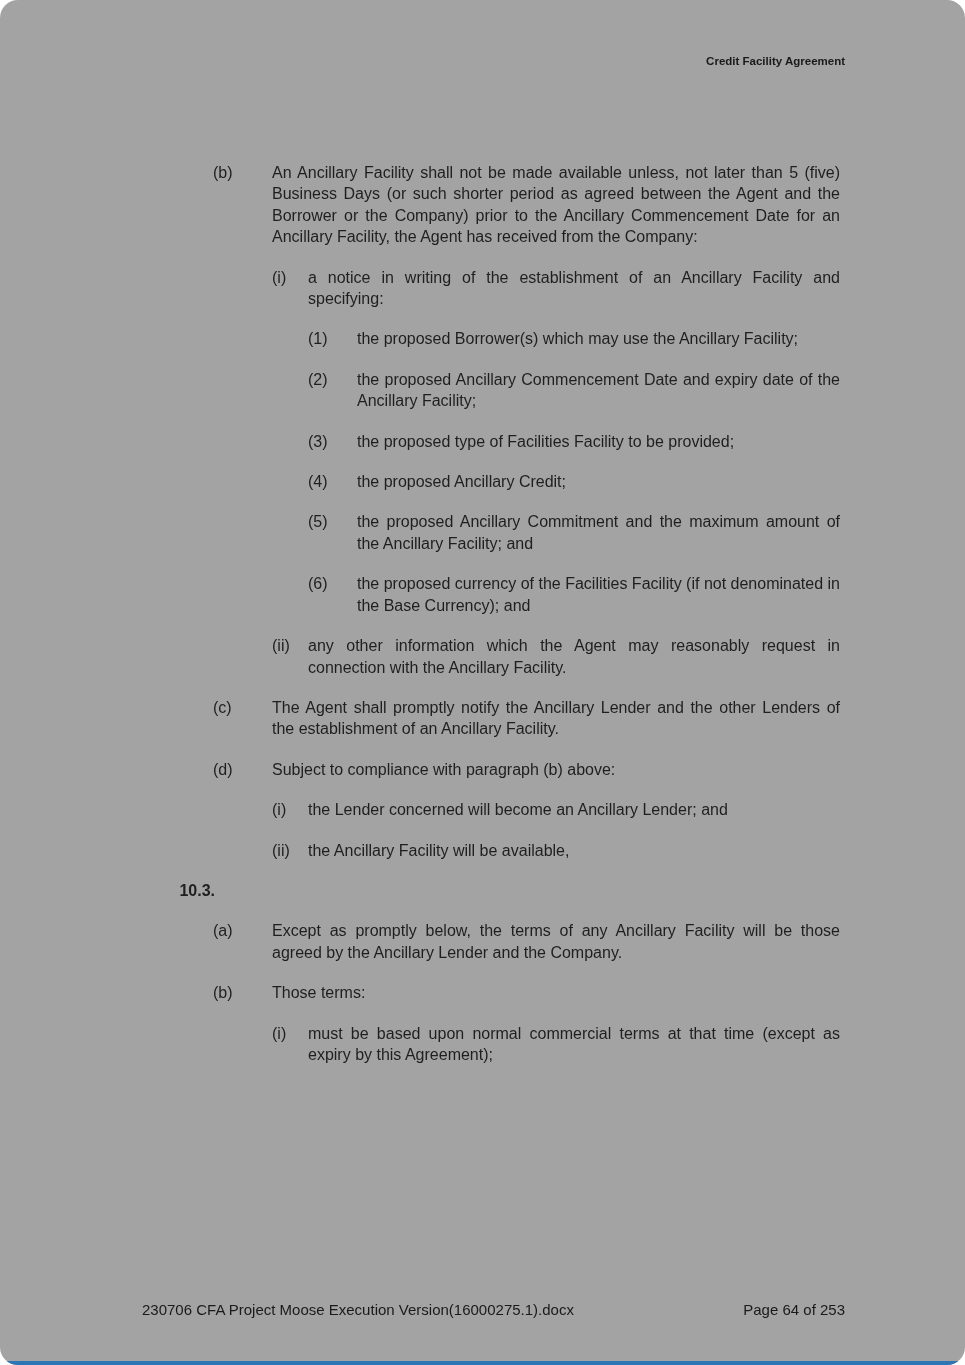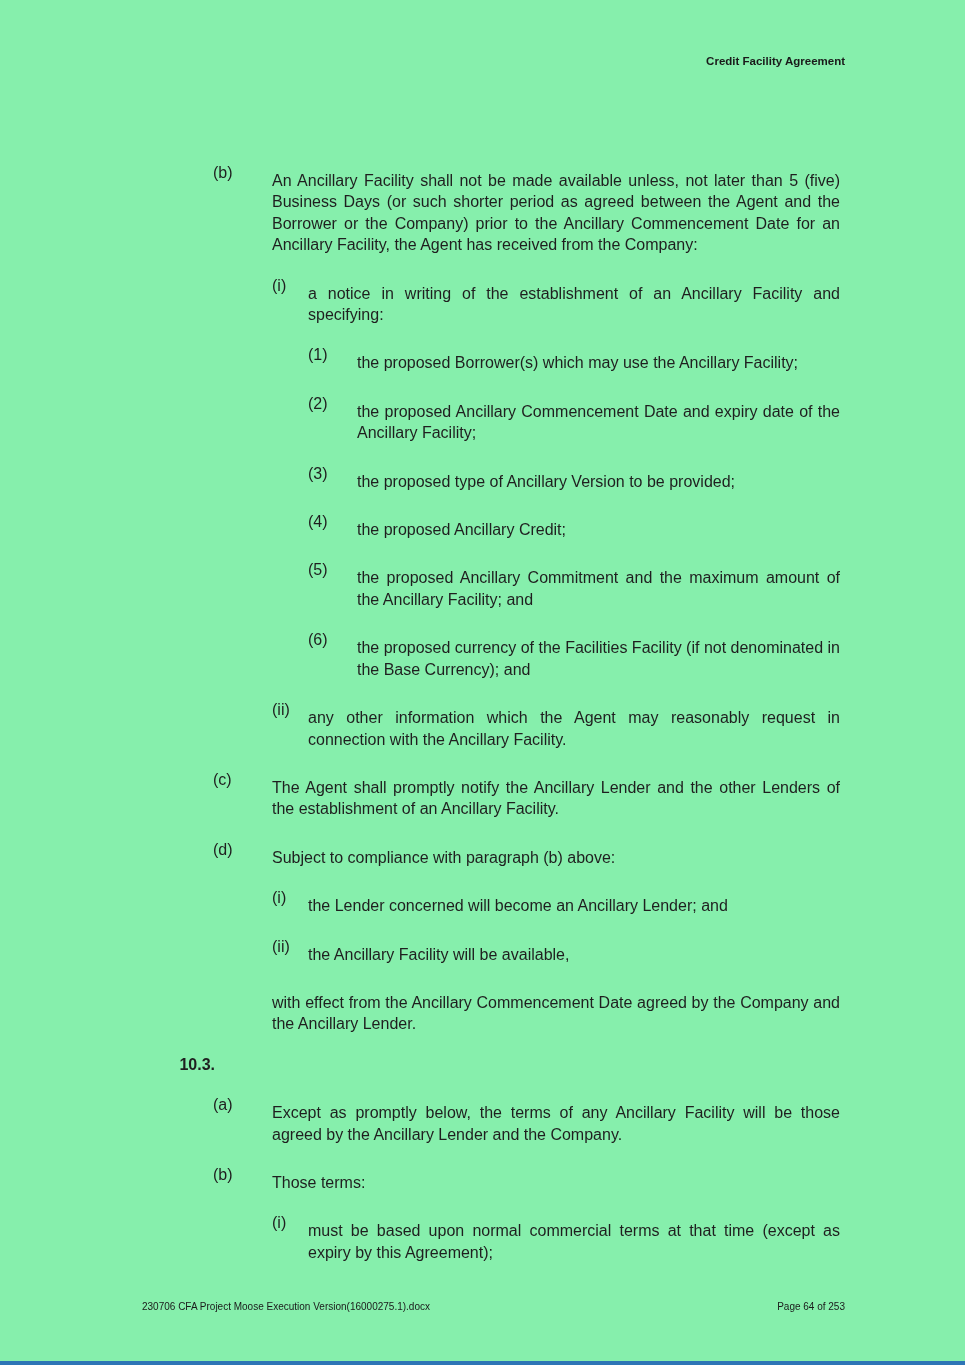--- a/index.html
+++ b/index.html
@@ -1,60 +1,61 @@
 <!DOCTYPE html>
 <html><head>
 <meta charset="utf-8">
 <style>
   html, body { margin: 0; padding: 0; background: #ffffff; }
   .page {
     position: relative;
     width: 965px;
     height: 1365px;
-    background: #86efac;
+    background: #a3a3a3;
     color: #1f1f1f;
     font-family: "Liberation Sans", sans-serif;
     overflow: hidden;
+    border-radius: 18px;
   }
   .header-title {
     position: absolute;
     top: 55px;
     right: 120px;
     font-size: 11.5px;
     font-weight: bold;
     color: #1a1a1a;
   }
   .content {
     position: absolute;
     top: 162px;
     left: 0;
     width: 840px;
     font-size: 16px;
     line-height: 21.4px;
   }
   .row { display: flex; margin-bottom: 19px; }
   .lbl { flex: 0 0 auto; text-align: left; }
-  .txt { flex: 1 1 auto; text-align: justify; margin-top: 8px; }
+  .txt { flex: 1 1 auto; text-align: justify; }
   .lvl1 { margin-left: 213px; }
   .lvl1 > .lbl { width: 59px; }
   .lvl2 { margin-left: 272px; }
   .lvl2 > .lbl { width: 36px; }
   .lvl3 { margin-left: 308px; }
   .lvl3 > .lbl { width: 49px; }
   .cont { margin-left: 272px; }
   .heading { margin-left: 133px; margin-top: 10px; font-weight: bold; }
   .heading > .lbl { width: 82px; text-align: right; }
   .footer {
     position: absolute;
     top: 1301px;
     left: 142px;
     right: 120px;
     display: flex;
     justify-content: space-between;
-    font-size: 10px;
+    font-size: 15px;
     color: #1a1a1a;
   }
   .bottom-accent {
     position: absolute;
     left: 0;
     bottom: 0;
     width: 100%;
     height: 4px;
     background: #2e75b6;
   }
@@ -83,21 +84,21 @@
       <span class="txt">the proposed Borrower(s) which may use the Ancillary Facility;</span>
     </div>
 
     <div class="row lvl3">
       <span class="lbl">(2)</span>
       <span class="txt">the proposed Ancillary Commencement Date and expiry date of the Ancillary Facility;</span>
     </div>
 
     <div class="row lvl3">
       <span class="lbl">(3)</span>
-      <span class="txt">the proposed type of Ancillary Version to be provided;</span>
+      <span class="txt">the proposed type of Facilities Facility to be provided;</span>
     </div>
 
     <div class="row lvl3">
       <span class="lbl">(4)</span>
       <span class="txt">the proposed Ancillary Credit;</span>
     </div>
 
     <div class="row lvl3">
       <span class="lbl">(5)</span>
       <span class="txt">the proposed Ancillary Commitment and the maximum amount of the Ancillary Facility; and</span>
@@ -126,23 +127,20 @@
     <div class="row lvl2">
       <span class="lbl">(i)</span>
       <span class="txt">the Lender concerned will become an Ancillary Lender; and</span>
     </div>
 
     <div class="row lvl2">
       <span class="lbl">(ii)</span>
       <span class="txt">the Ancillary Facility will be available,</span>
     </div>
 
-    <div class="row cont">
-      <span class="txt">with effect from the Ancillary Commencement Date agreed by the Company and the Ancillary Lender.</span>
-    </div>
 
     <div class="row heading">
       <span class="lbl">10.3.</span>
     </div>
 
     <div class="row lvl1">
       <span class="lbl">(a)</span>
       <span class="txt">Except as promptly below, the terms of any Ancillary Facility will be those agreed by the Ancillary Lender and the Company.</span>
     </div>
 

